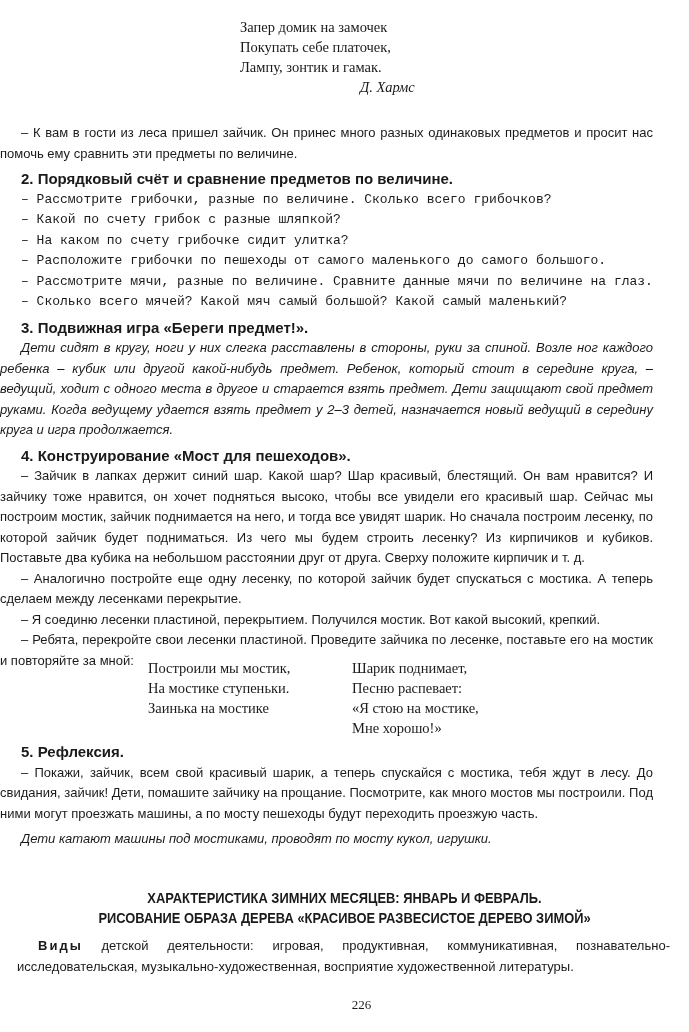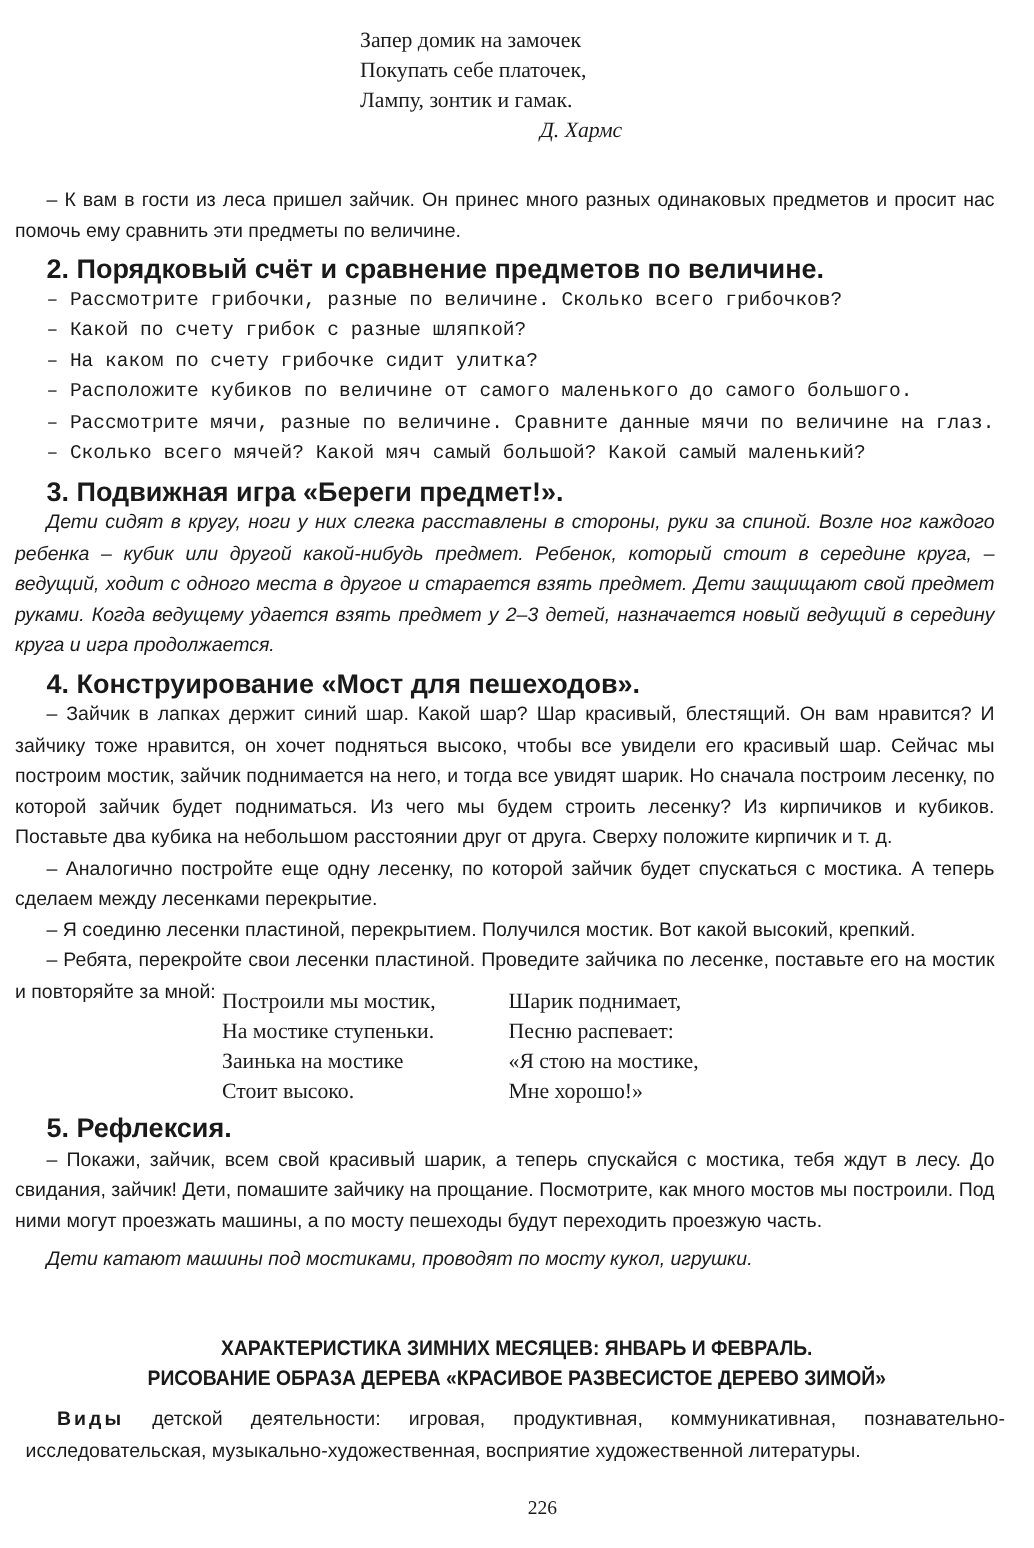--- a/index.html
+++ b/index.html
@@ -1,29 +1,29 @@
 <!DOCTYPE html>
 <html><head>
 <meta charset="utf-8">
 <style>
   html, body { margin: 0; padding: 0; background: #ffffff; }
   body { width: 689px; height: 1032px; position: relative; overflow: hidden;
          font-family: "Liberation Serif", serif; color: #1a1a1a; }
   .page { position: absolute; left: 0; top: 0; width: 689px; height: 1032px; }
   .poem-top { position: absolute; left: 240px; top: 17px; font-size: 14.5px; line-height: 20px; }
   .poem-top .author { font-style: italic; text-align: left; padding-right: 0; margin-left: 120px; }
-  .block { position: absolute; left: 10px; width: 653px; font-family: "Liberation Sans Narrow", "Liberation Sans", sans-serif; font-size: 13px; line-height: 20.5px; text-align: justify; }
+  .block { position: absolute; left: 0; width: 653px; font-family: "Liberation Sans Narrow", "Liberation Sans", sans-serif; font-size: 13px; line-height: 20.5px; text-align: justify; }
   .p { text-indent: 21px; margin: 0; }
-  .h { font-weight: bold; margin: 0; padding-left: 21px; font-size: 18px; }
+  .h { font-weight: bold; margin: 0; padding-left: 21px; font-size: 15px; }
   .it { font-style: italic; text-indent: 21px; margin: 0; }
   .li { margin: 0; padding-left: 21px; font-family: Liberation Mono, monospace; }
   .gap { height: 5px; }
   .poem2 { position: absolute; top: 658px; font-family: "Liberation Serif", serif; font-size: 14.5px; line-height: 20px; }
   .poem2.left { left: 148px; }
-  .poem2.right { left: 339px; }
+  .poem2.right { left: 352px; }
   .title { position: absolute; left: 0; width: 689px; top: 888px; text-align: center; font-weight: bold; font-family: "Liberation Sans", sans-serif; font-size: 14px; line-height: 20px; transform: scaleX(0.92); }
   .kinds { position: absolute; left: 17px; top: 935px; width: 653px; font-family: "Liberation Sans", sans-serif; font-size: 13px; line-height: 21px; text-align: justify; transform-origin: left top; }
   .kinds .lead { font-weight: normal; letter-spacing: 0; }
   .kinds .lead-spaced { font-weight: bold; letter-spacing: 2px; }
   .pagenum { position: absolute; left: 0; width: 689px; top: 997px; text-align: center; font-size: 13px; font-family: "Liberation Serif", serif; padding-left: 17px; }
 </style>
 </head>
 <body>
 
 <div class="page">
@@ -35,39 +35,38 @@
     <div class="author">Д. Хармс</div>
   </div>
 
   <div class="block" style="top:123px;">
     <p class="p">– К вам в гости из леса пришел зайчик. Он принес много разных одинаковых предметов и просит нас помочь ему сравнить эти предметы по величине.</p>
     <div class="gap"></div>
     <p class="h">2. Порядковый счёт и сравнение предметов по величине.</p>
     <p class="li">– Рассмотрите грибочки, разные по величине. Сколько всего грибочков?</p>
     <p class="li">– Какой по счету грибок с разные шляпкой?</p>
     <p class="li">– На каком по счету грибочке сидит улитка?</p>
-    <p class="li">– Расположите кубиков по величине от самого маленького до самого большого.</p>
+    <p class="li">– Расположите грибочки по пешеходы от самого маленького до самого большого.</p>
     <p class="li">– Рассмотрите мячи, разные по величине. Сравните данные мячи по величине на глаз.</p>
     <p class="li">– Сколько всего мячей? Какой мяч самый большой? Какой самый маленький?</p>
     <div class="gap"></div>
     <p class="h">3. Подвижная игра «Береги предмет!».</p>
     <p class="it">Дети сидят в кругу, ноги у них слегка расставлены в стороны, руки за спиной. Возле ног каждого ребенка – кубик или другой какой-нибудь предмет. Ребенок, который стоит в середине круга, – ведущий, ходит с одного места в другое и старается взять предмет. Дети защищают свой предмет руками. Когда ведущему удается взять предмет у 2–3 детей, назначается новый ведущий в середину круга и игра продолжается.</p>
     <div class="gap"></div>
     <p class="h">4. Конструирование «Мост для пешеходов».</p>
     <p class="p">– Зайчик в лапках держит синий шар. Какой шар? Шар красивый, блестящий. Он вам нравится? И зайчику тоже нравится, он хочет подняться высоко, чтобы все увидели его красивый шар. Сейчас мы построим мостик, зайчик поднимается на него, и тогда все увидят шарик. Но сначала построим лесенку, по которой зайчик будет подниматься. Из чего мы будем строить лесенку? Из кирпичиков и кубиков. Поставьте два кубика на небольшом расстоянии друг от друга. Сверху положите кирпичик и т. д.</p>
     <p class="p">– Аналогично постройте еще одну лесенку, по которой зайчик будет спускаться с мостика. А теперь сделаем между лесенками перекрытие.</p>
     <p class="p">– Я соединю лесенки пластиной, перекрытием. Получился мостик. Вот какой высокий, крепкий.</p>
     <p class="p">– Ребята, перекройте свои лесенки пластиной. Проведите зайчика по лесенке, поставьте его на мостик и повторяйте за мной:</p>
   </div>
 
   <div class="poem2 left">
     <div>Построили мы мостик,</div>
     <div>На мостике ступеньки.</div>
     <div>Заинька на мостике</div>
-    <div>Стоит высоко.</div>
   </div>
   <div class="poem2 right">
     <div>Шарик поднимает,</div>
     <div>Песню распевает:</div>
     <div>«Я стою на мостике,</div>
     <div>Мне хорошо!»</div>
   </div>
 
   <div class="block" style="top:742px;">
     <p class="h">5. Рефлексия.</p>

